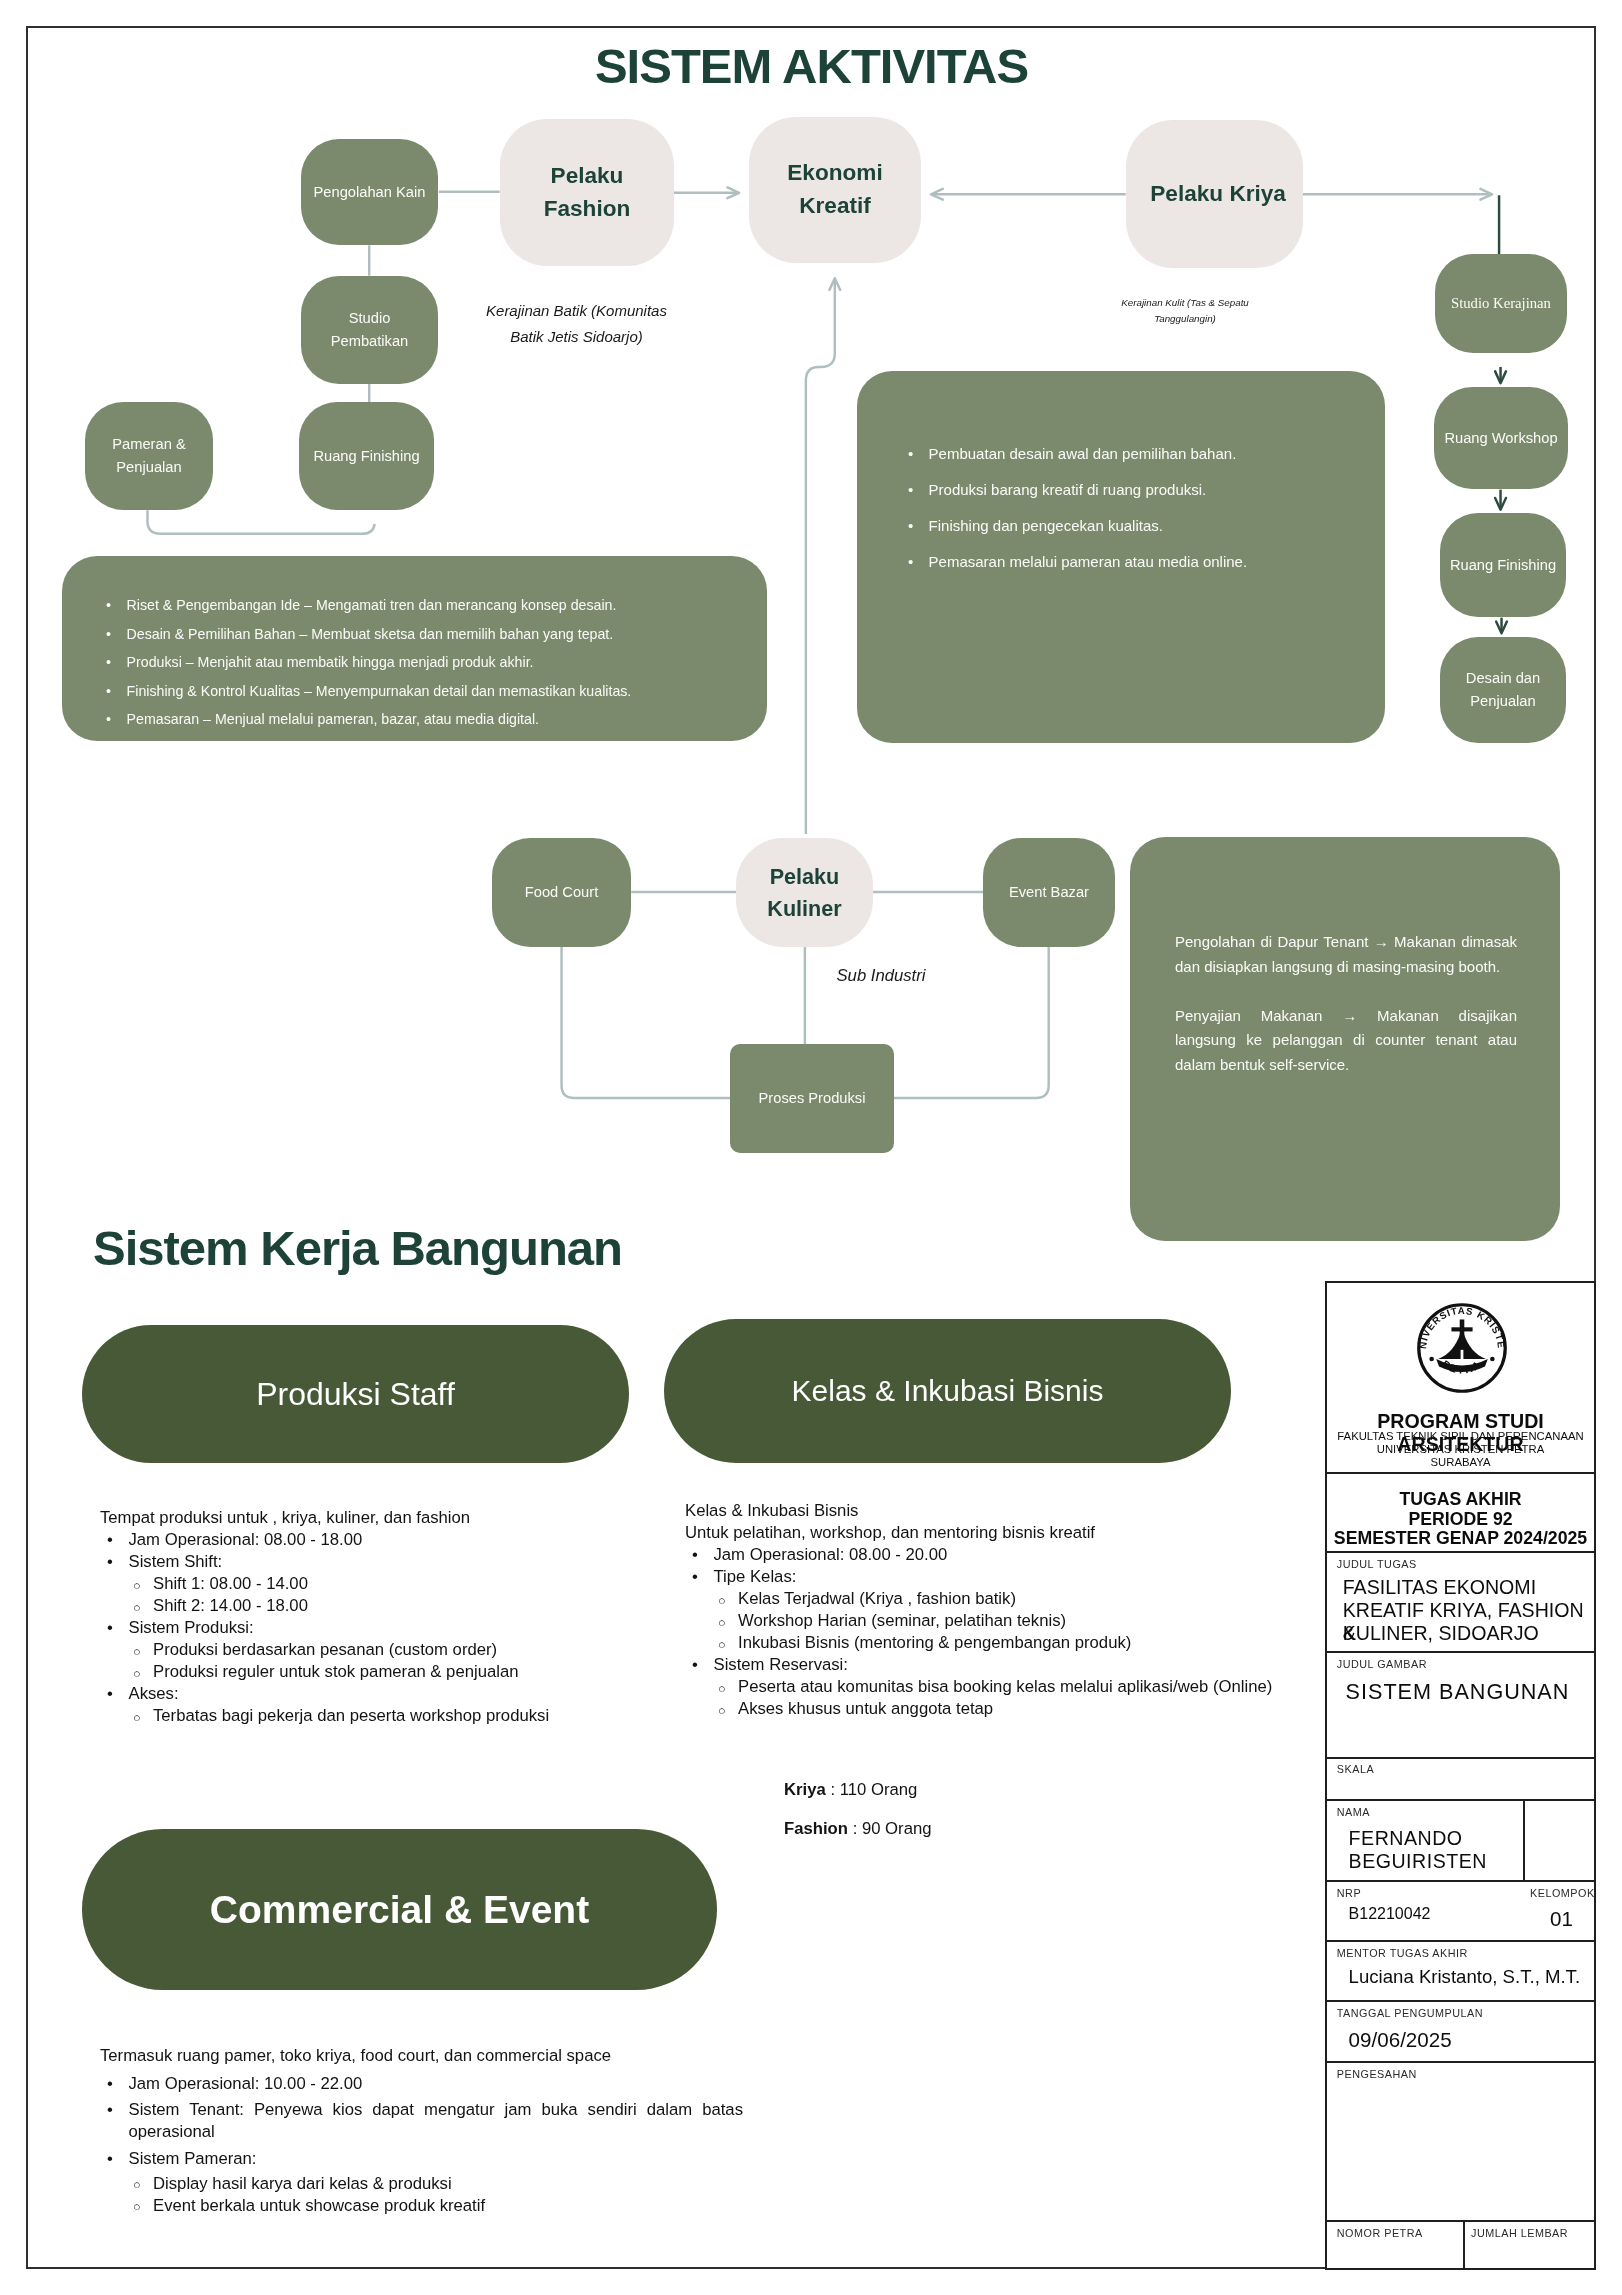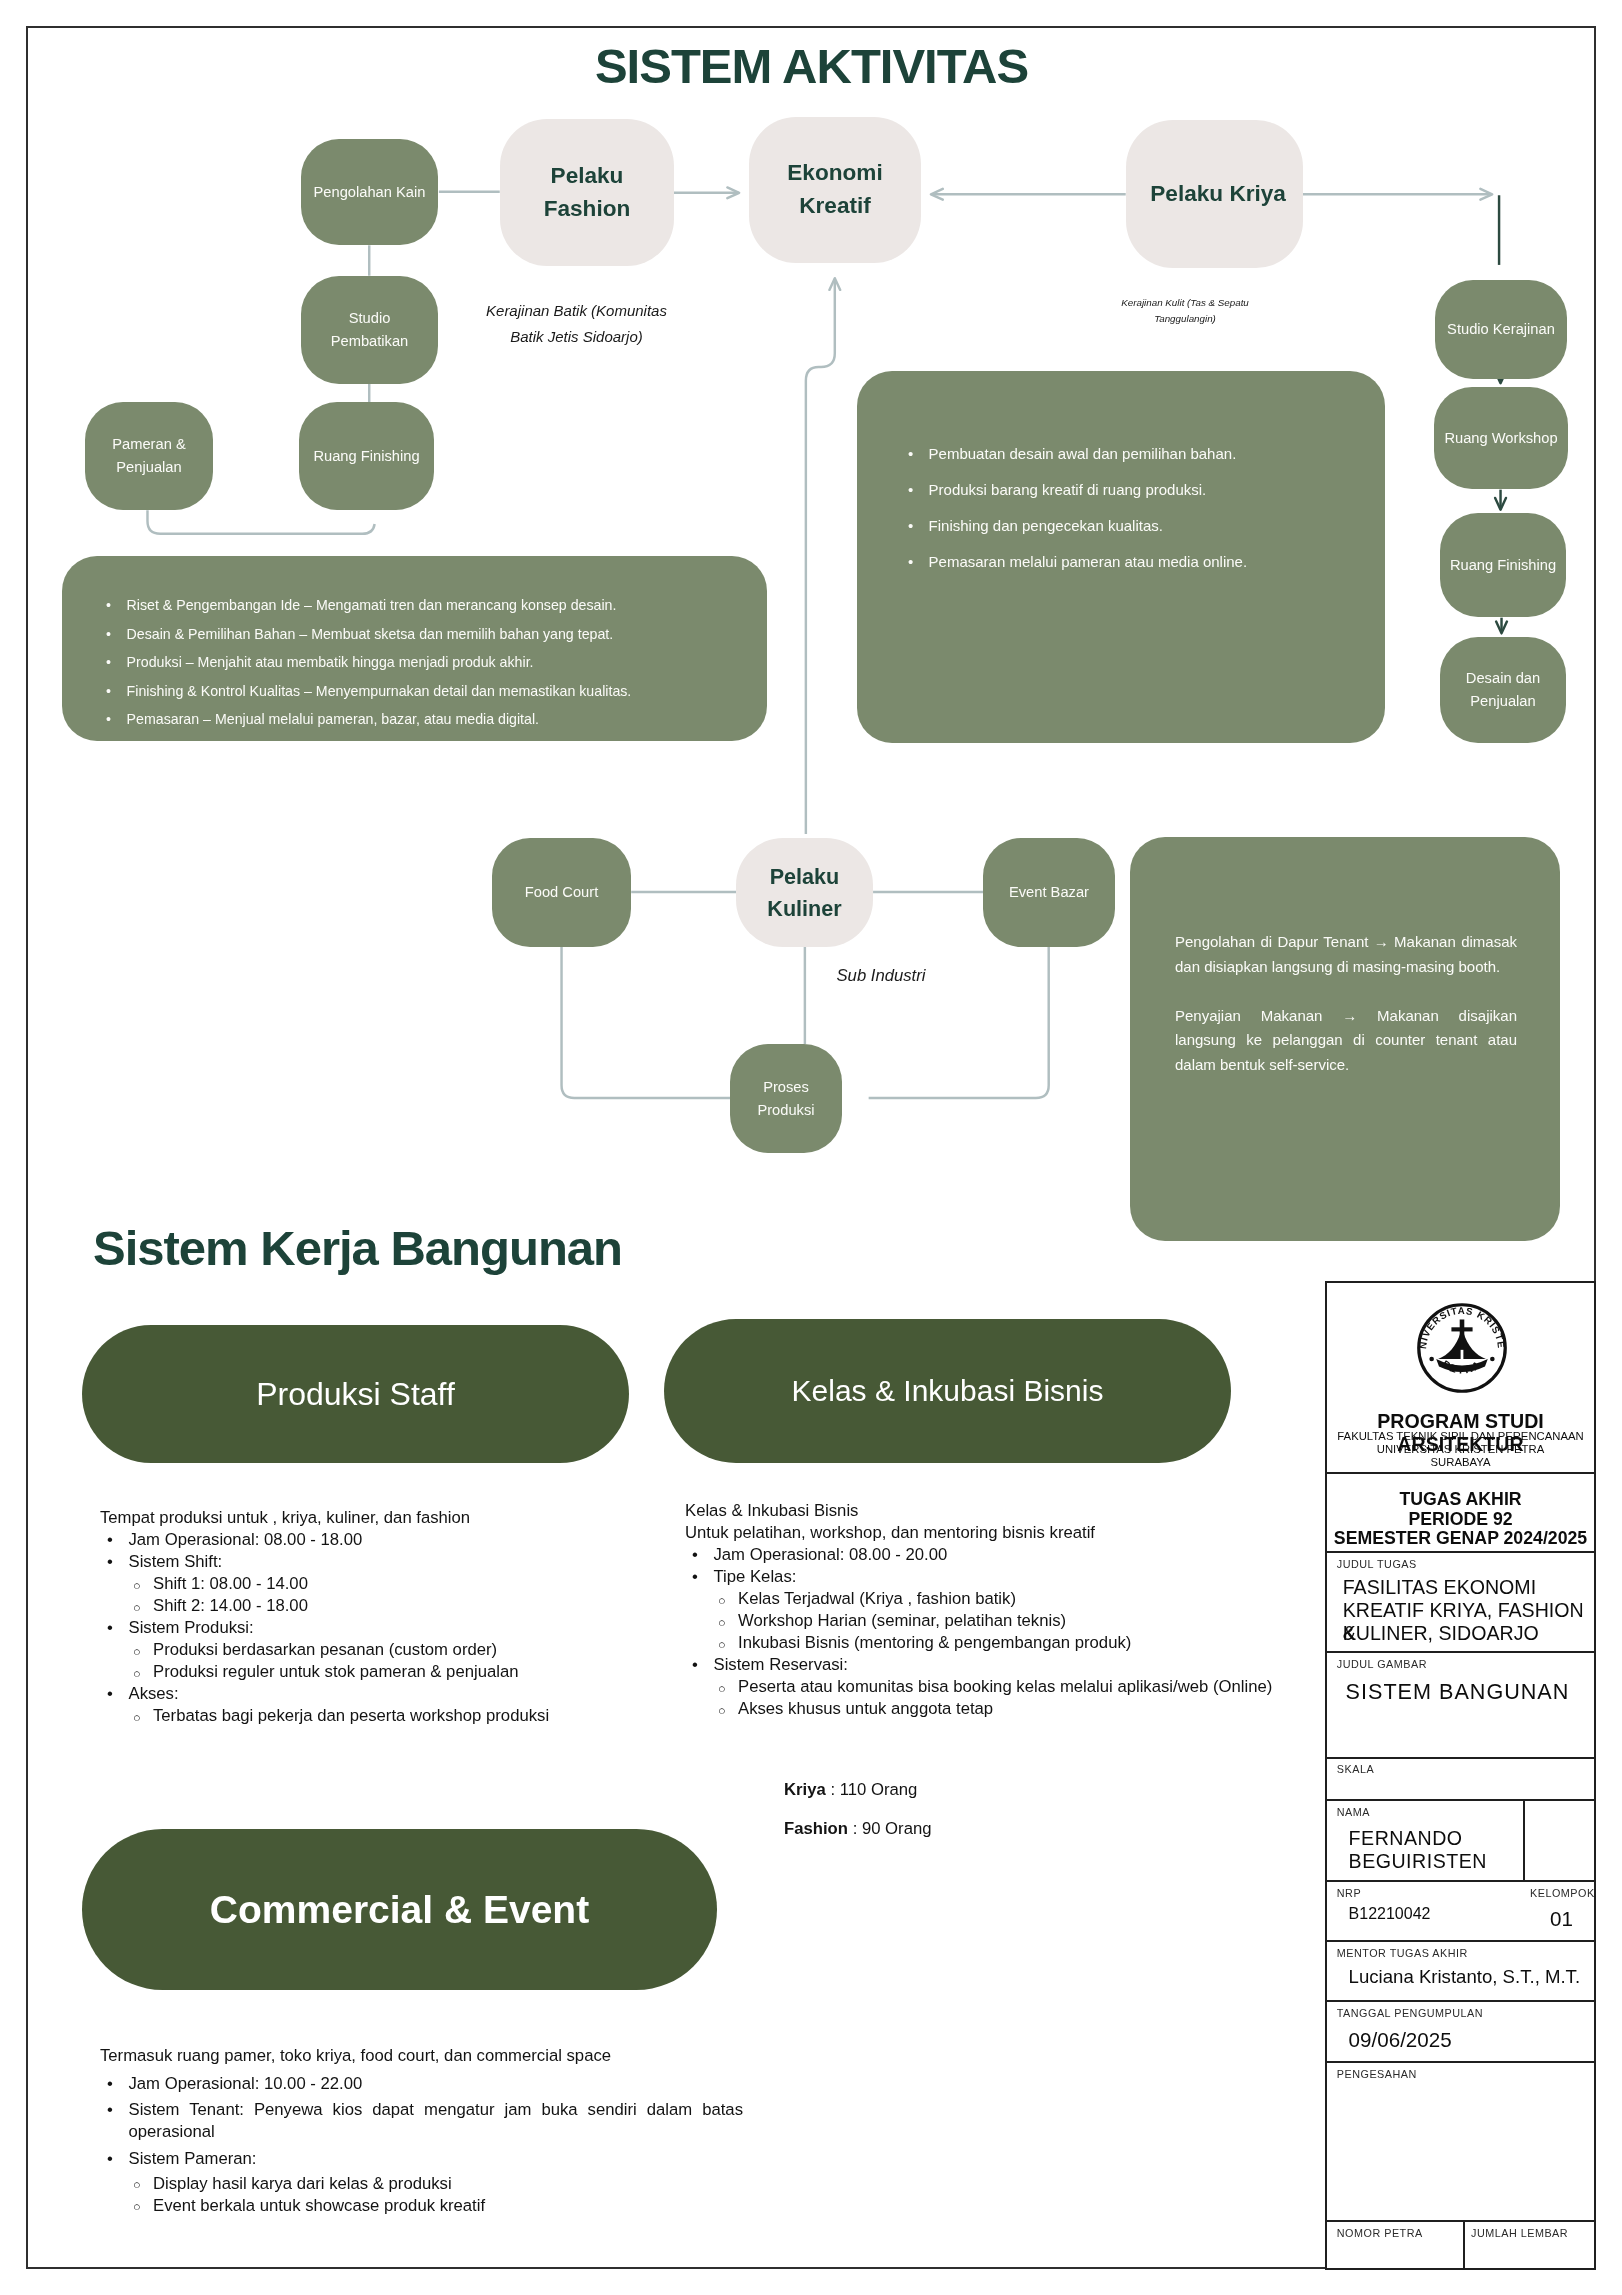--- a/index.html
+++ b/index.html
@@ -87,21 +87,21 @@
     </div>
   <div class="node sage" style="left:301px;top:276px;width:137px;height:108px;">
       <span>Studio Pembatikan</span>
     </div>
   <div class="node sage" style="left:85px;top:402px;width:128px;height:108px;">
       <span>Pameran &amp; Penjualan</span>
     </div>
   <div class="node sage" style="left:299px;top:402px;width:135px;height:108px;">
       <span>Ruang Finishing</span>
     </div>
-  <div class="node sage" style="left:1435px;top:280px;width:132px;height:99px;">
+  <div class="node sage" style="left:1435px;top:254px;width:132px;height:99px;font-family:Liberation Serif, serif;">
       <span>Studio Kerajinan</span>
     </div>
   <div class="node sage" style="left:1434px;top:387px;width:134px;height:102px;padding:4.9px 2.9px;">
       <span>Ruang Workshop</span>
     </div>
   <div class="node sage" style="left:1440px;top:513px;width:126px;height:104px;">
       <span>Ruang Finishing</span>
     </div>
   <div class="node sage" style="left:1440px;top:637px;width:126px;height:106px;">
       <span>Desain dan Penjualan</span>
@@ -132,21 +132,21 @@
   <div class="node sage" style="left:492px;top:838px;width:139px;height:109px;">
       <span>Food Court</span>
     </div>
   <div class="node blush" style="left:736px;top:838px;width:137px;height:109px;font-size:21.6px;">
       <span>Pelaku Kuliner</span>
     </div>
   <div class="node sage" style="left:983px;top:838px;width:132px;height:109px;">
       <span>Event Bazar</span>
     </div>
   <div class="ital" style="left:805px;top:966px;width:152px;font-size:16.7px;">Sub Industri</div>
-  <div class="node sage" style="left:730px;top:1044px;width:112px;height:109px;">
+  <div class="node sage" style="left:730px;top:1044px;width:164px;height:109px;border-radius:10px;">
       <span>Proses Produksi</span>
     </div>
 
   <div class="gbox jus" style="left:1130px;top:837px;width:430px;height:404px;padding:93px 43px 19.6px 45px;font-size:15px;line-height:24.5px;">
     <div>Pengolahan di Dapur Tenant → Makanan dimasak dan disiapkan langsung di masing-masing booth.</div>
     <div style="margin-top:24.5px;">Penyajian Makanan → Makanan disajikan langsung ke pelanggan di counter tenant atau dalam bentuk self-service.</div>
   </div>
 
   <h1 id="t2" class="big">Sistem Kerja Bangunan</h1>
 

